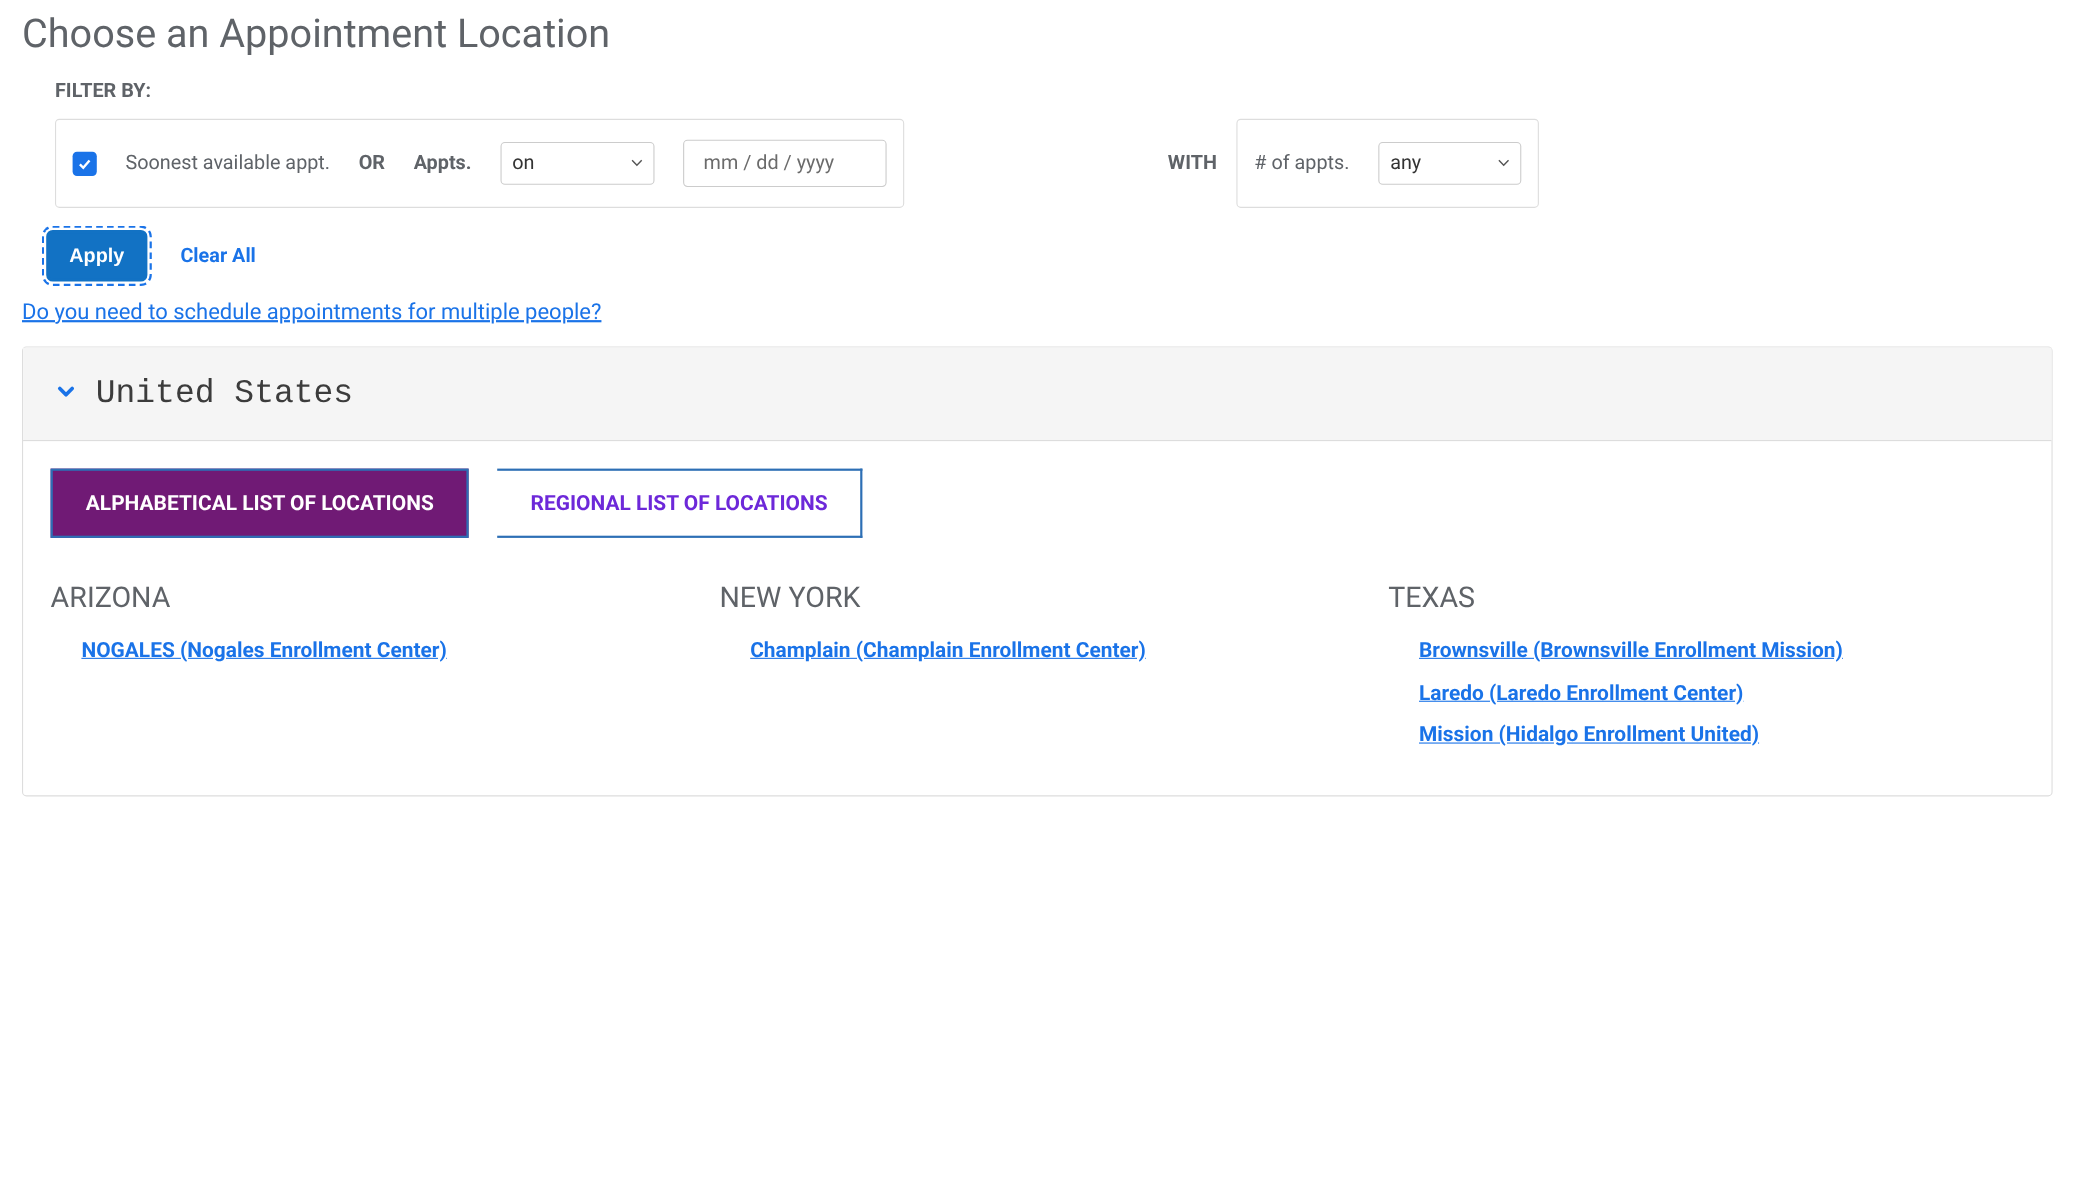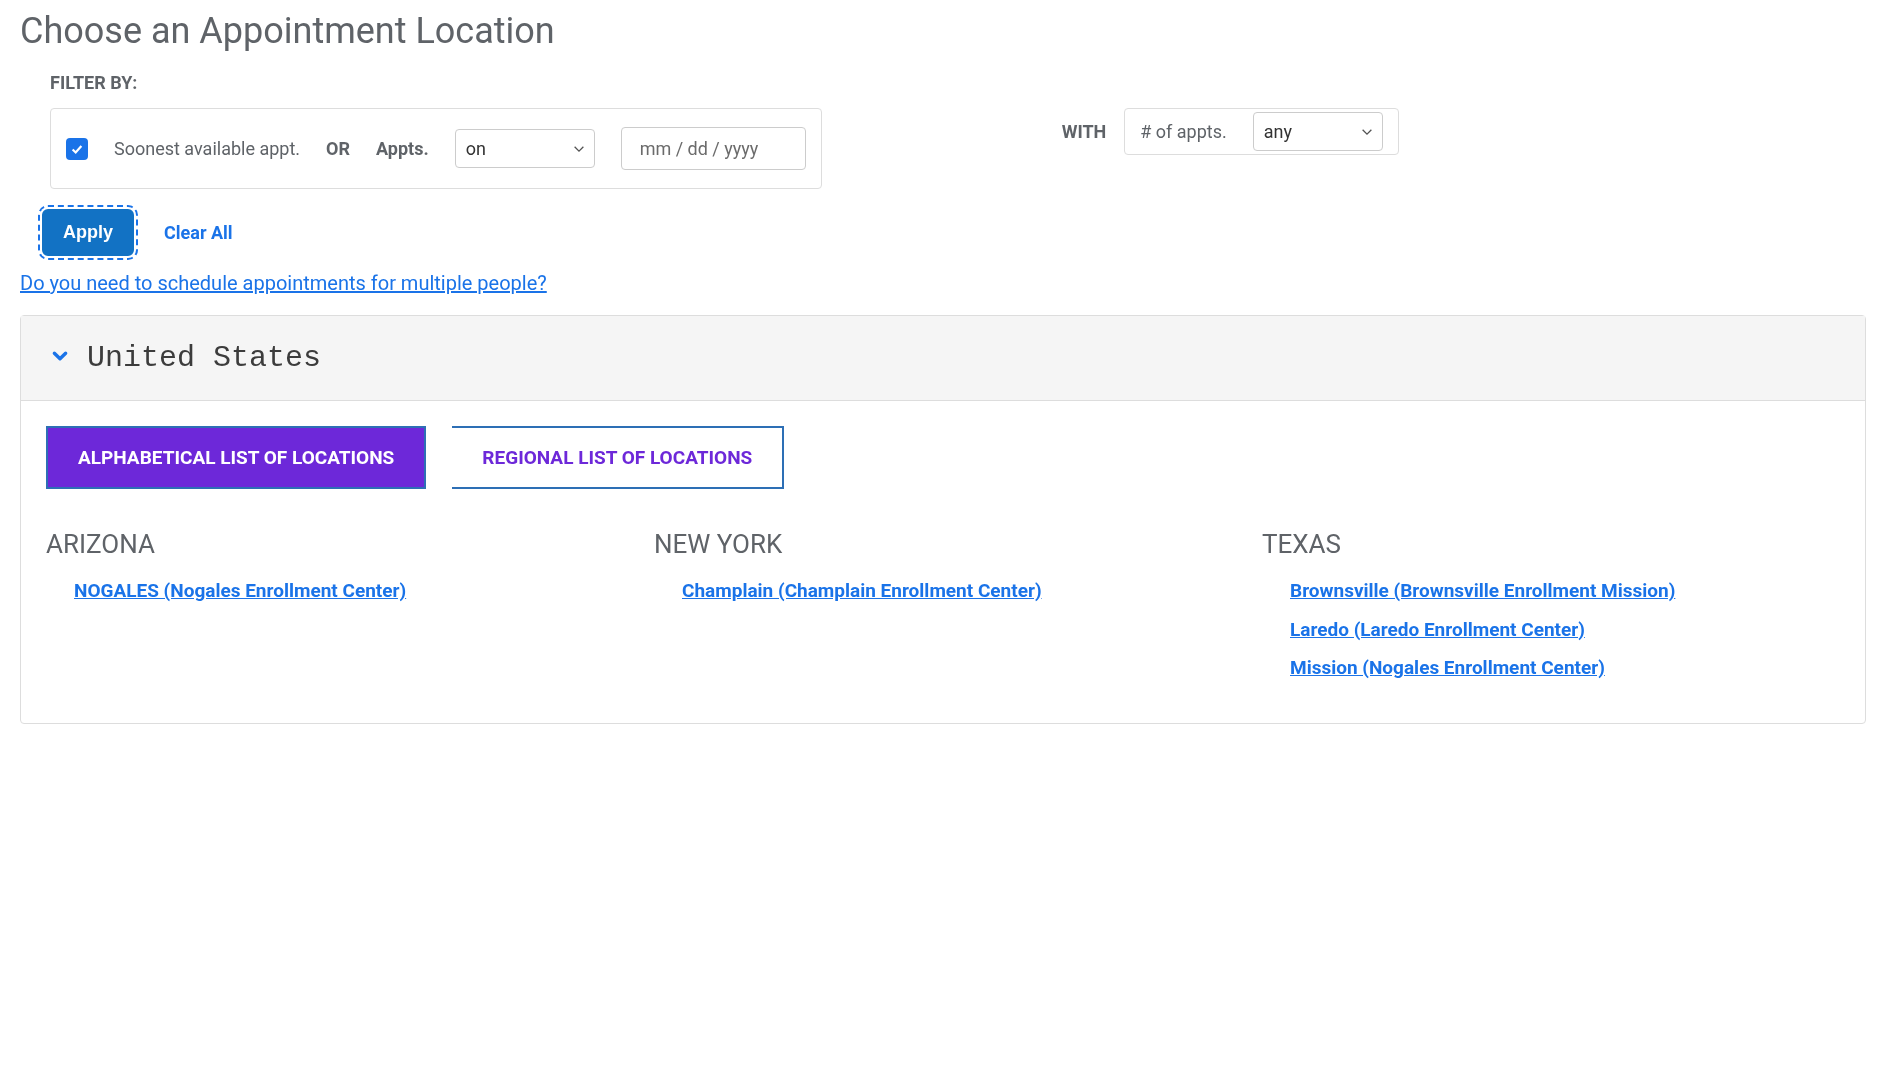--- a/index.html
+++ b/index.html
@@ -71,21 +71,21 @@
     border-radius: 4px;
     padding: 10px 18px;
     font-size: 18px;
     color: #6b6b6b;
     background: #fff;
     min-width: 185px;
     display: inline-flex;
     align-items: center;
   }
   .with-label { font-size: 18px; font-weight: 700; color: #5f6368; align-self: center; margin-left: 40px; }
-  .filter-box-right { padding: 3px 15px; justify-content: space-between; }
+  .filter-box-right { padding: 20px 15px; justify-content: space-between; }
   .num-appts-label { font-size: 18px; color: #5f6368; }
   .buttons-row {
     margin-top: 20px;
     display: flex; align-items: center; gap: 30px;
     margin-left: -8px;
   }
   .apply-btn {
     background: #1272c4;
     color: #fff;
     border: 3px solid #1272c4;
@@ -132,21 +132,21 @@
     margin: 25px 25px 0 25px;
   }
   .tab {
     padding: 18px 30px;
     font-size: 19px;
     font-weight: 700;
     text-transform: uppercase;
     cursor: pointer;
     border: 2px solid #2d6fb5;
   }
-  .tab-active { background: #6d28d9; color: #fff; }
+  .tab-active { background: #701a75; color: #fff; }
   .tab-inactive { background: #fff; color: #6d28d9; border-left: none; margin-left: 26px; }
   .states-grid {
     display: grid;
     grid-template-columns: 1fr 1fr 1fr;
     gap: 30px;
     padding: 40px 25px 30px 25px;
   }
   .state-name {
     font-size: 26px;
     font-weight: 400;
@@ -247,20 +247,20 @@
         <div class="state-name">NEW YORK</div>
         <ul class="location-list">
           <li class="location-item">Champlain (Champlain Enrollment Center)</li>
         </ul>
       </div>
       <div>
         <div class="state-name">TEXAS</div>
         <ul class="location-list">
           <li class="location-item">Brownsville (Brownsville Enrollment Mission)</li>
           <li class="location-item">Laredo (Laredo Enrollment Center)</li>
-          <li class="location-item">Mission (Nogales Enrollment Center)</li>
+          <li class="location-item">Mission (Hidalgo Enrollment United)</li>
         </ul>
       </div>
     </div>
 </div>
 
 
 
 
 </body></html>

